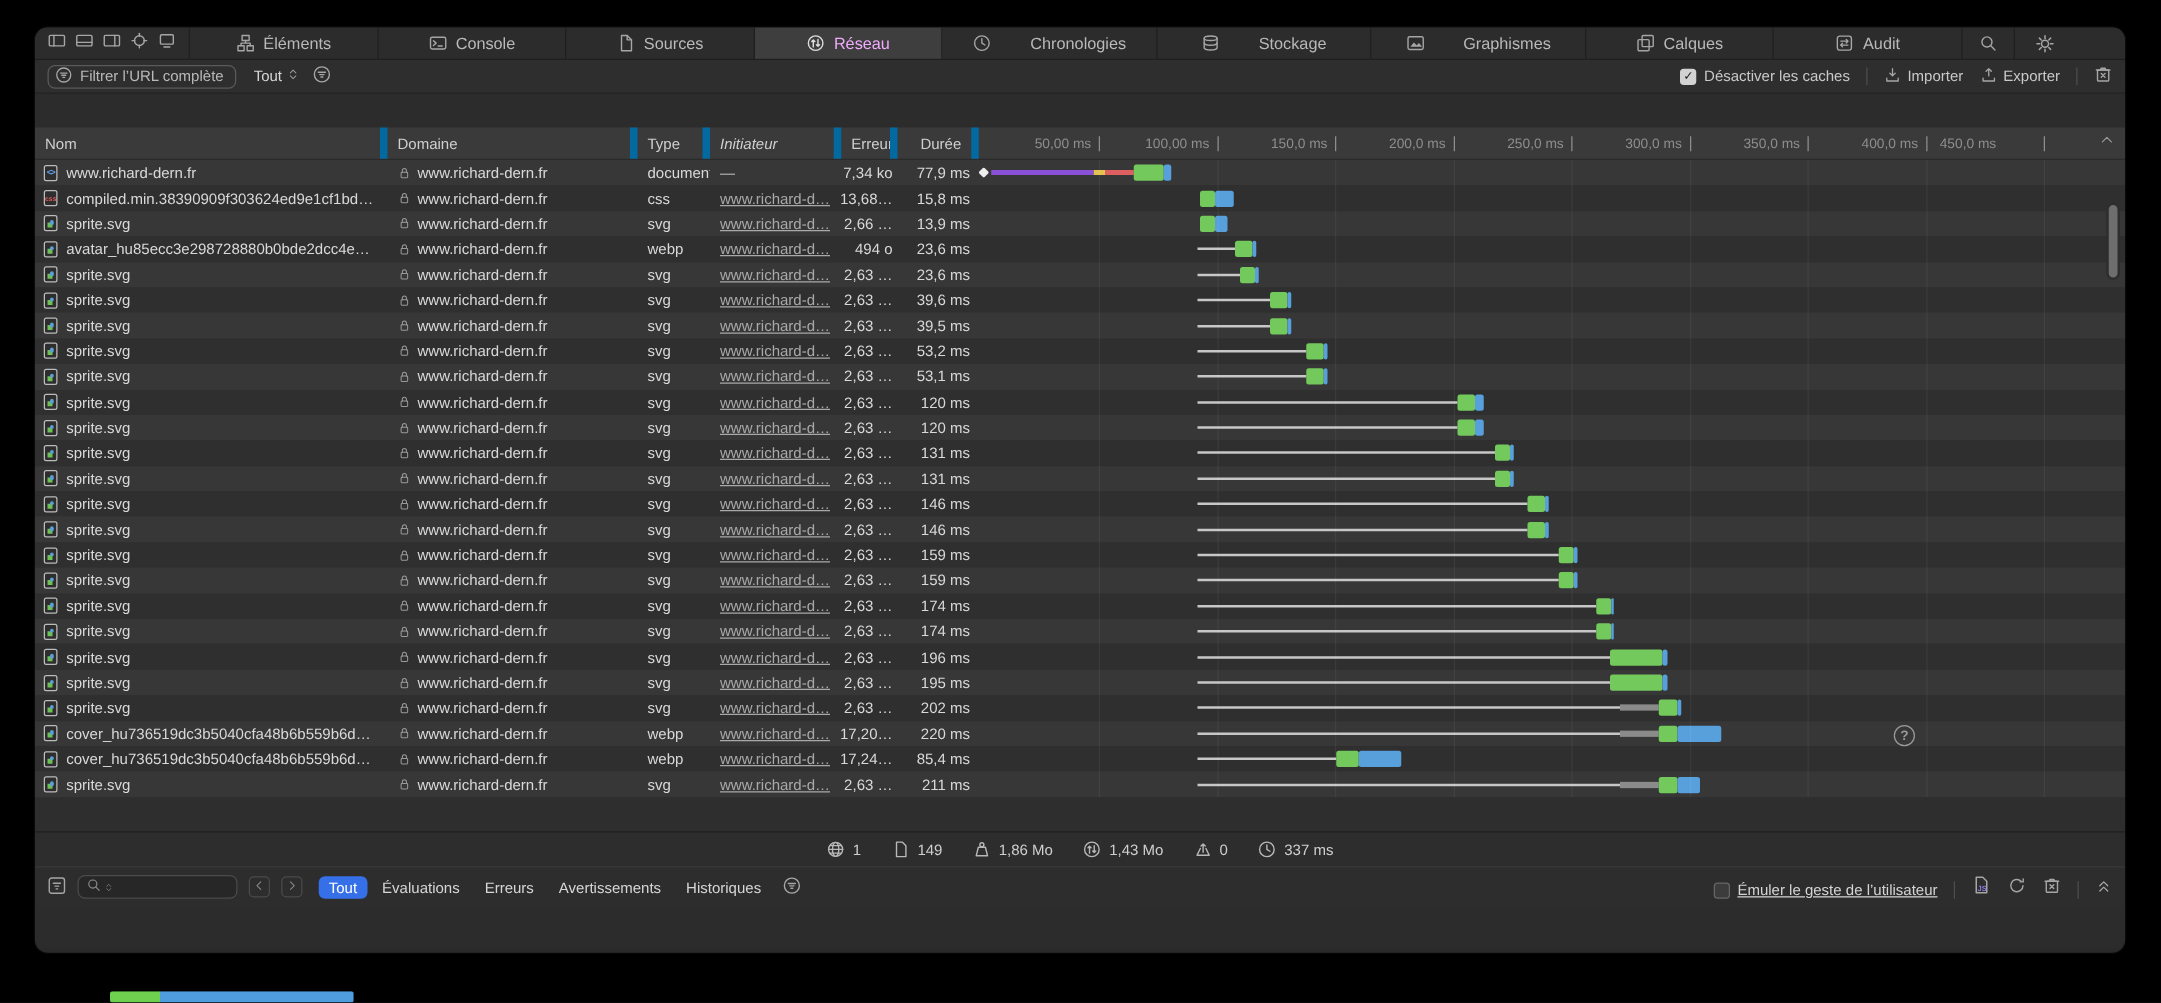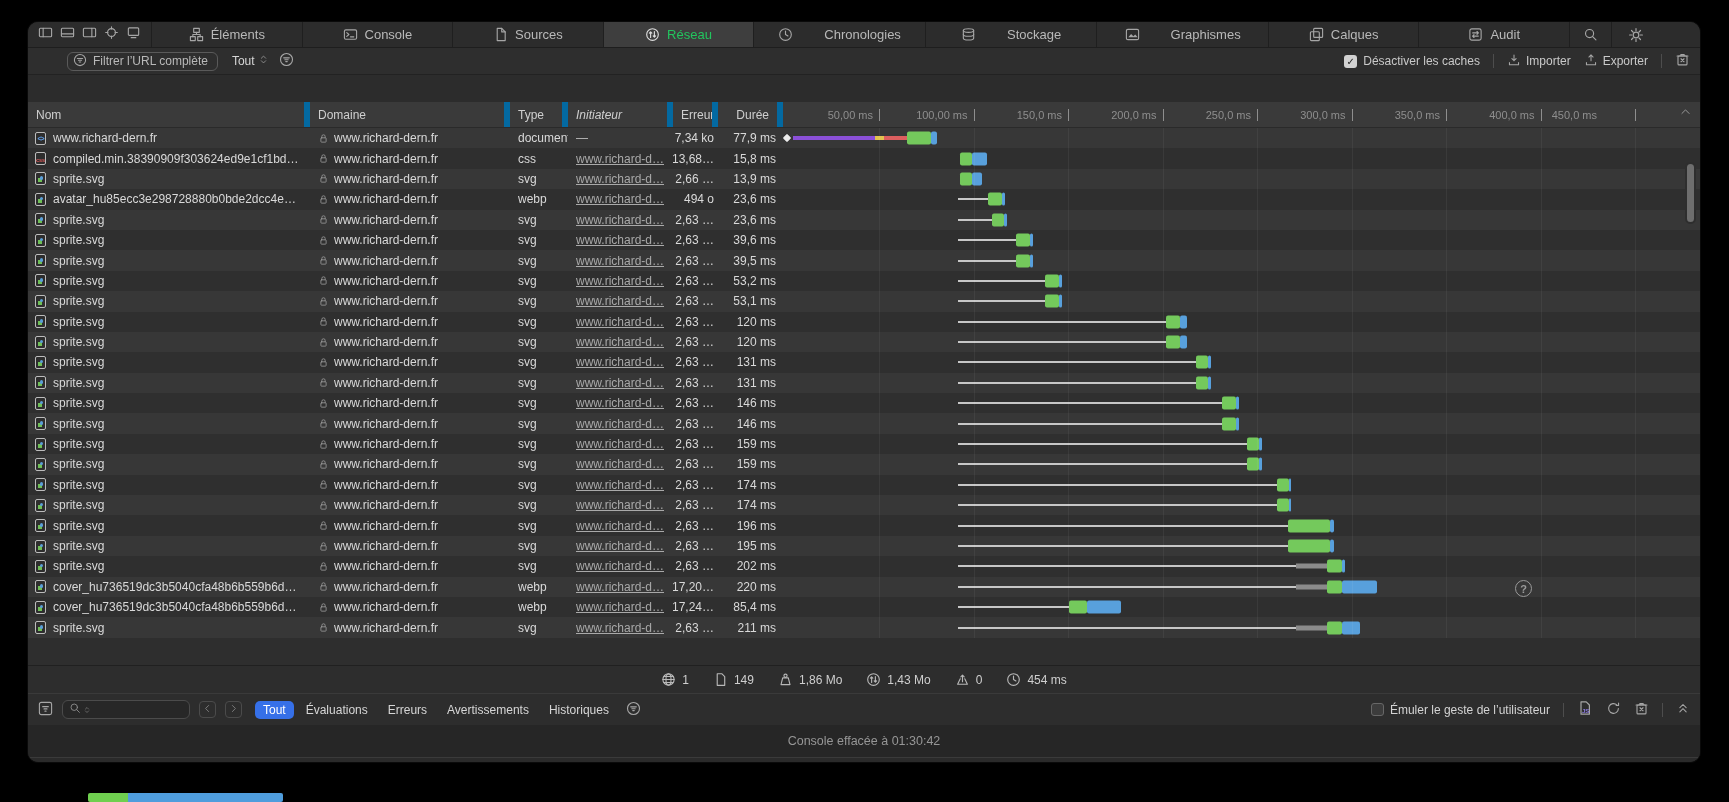--- a/index.html
+++ b/index.html
@@ -12,31 +12,31 @@
   .lights{position:absolute;left:12px;top:7px;display:flex;gap:8px;}
   .light{width:12px;height:12px;border-radius:50%;background:#474747;}
   .title{position:absolute;left:0;right:0;top:0;height:26px;line-height:28px;text-align:center;
     color:#9d9d9d;font-size:13px;font-weight:700;}
   
   .tabbar{display:flex;height:26px;background:#2c2c2c;border-bottom:1px solid #1e1e1e;align-items:stretch;}
   .navicons{display:flex;align-items:center;gap:7px;padding:0 10px;border-right:1px solid #1f1f1f;}
   .tab{display:flex;align-items:center;justify-content:center;gap:7px;flex:1 1 0;
     border-right:1px solid #1f1f1f;color:#b9b9b9;font-size:13px;cursor:default;white-space:nowrap;}
   .tab.wide{flex:1.14 1 0;gap:31px;}
-  .tab.selected{background:#3e3e3e;color:#22c55e;}
+  .tab.selected{background:#3e3e3e;color:#f0abfc;}
   .toolbtn{display:flex;align-items:center;justify-content:center;width:42px;border-right:1px solid #1f1f1f;}
   .toolbtn.last{width:48px;border-right:none;}
   .tabspacer{width:40px;}
   .ic{stroke:#a6a6a6;fill:none;stroke-width:1.2;stroke-linecap:round;stroke-linejoin:round;}
   .tab.selected .ic{stroke:#dedede;}
   
   .filterbar{display:flex;height:27px;background:#2e2e2e;border-bottom:1px solid #222;
     align-items:center;padding:0 10px;color:#c9c9c9;font-size:12px;}
   .urlfilter{display:flex;align-items:center;gap:6px;border:1px solid #5a5a5a;border-radius:6px;
-    height:19px;padding:0 9px 0 5px;color:#b9b9b9;margin-left:29px;}
+    height:19px;padding:0 9px 0 5px;color:#b9b9b9;}
   .typefilter{display:flex;align-items:center;gap:3px;margin-left:14px;color:#d6d6d6;}
   .fb-right{margin-left:auto;display:flex;align-items:center;gap:13px;}
   .vsep{width:1px;height:14px;background:#4d4d4d;}
   .cb{width:13px;height:13px;border-radius:3px;flex:none;}
   .cb.on{background:#d2d2d2;color:#1b1b1b;font-size:10px;font-weight:700;line-height:13px;text-align:center;}
   .cb.off{background:#3c3c3c;border:1px solid #676767;}
   .cblab{display:flex;align-items:center;gap:6px;}
   .iconbtn{display:flex;align-items:center;gap:5px;color:#c9c9c9;}
   
   .netpanel{position:absolute;left:0;top:80px;width:1672px;height:563px;background:#2e2e2e;}
@@ -95,21 +95,21 @@
   .constoolbar{position:absolute;left:0;top:671px;width:1672px;height:32px;background:#2d2d2d;
     border-top:1px solid #3a3a3a;display:flex;align-items:center;padding:0 10px;gap:9px;
     color:#d4d4d4;font-size:12px;}
   .searchfield{display:flex;align-items:center;gap:2px;width:128px;height:19px;background:#272727;
     border:1px solid #4b4b4b;border-radius:6px;padding:0 6px;}
   .navarrow{display:flex;align-items:center;justify-content:center;width:17px;height:17px;
     border:1px solid #4b4b4b;border-radius:4px;}
   .scopes{display:flex;align-items:center;gap:4px;margin-left:4px;}
   .scope{padding:2px 8px;border-radius:5px;color:#d6d6d6;}
   .scope.selected{background:#3670e8;color:#fff;}
-  .ct-right{margin-left:auto;display:flex;align-items:center;gap:13px;}
+  .ct-right{margin-left:auto;display:flex;align-items:flex-end;gap:13px;text-decoration:underline;}
   .consolemsg{position:absolute;left:0;top:703px;width:1672px;height:33px;background:#262626;
     border-bottom:1px solid #3a3a3a;display:flex;align-items:center;justify-content:center;
     color:#969696;font-size:12.5px;}
   .prompt{position:absolute;left:0;top:736px;width:1672px;height:26px;background:#2a2a2a;
     display:flex;align-items:center;padding:0 10px;}
   
   .bstrip{position:absolute;left:88px;top:793px;height:9px;display:flex;border-radius:2px;overflow:hidden;}
   .bstrip .g{width:40px;background:#6fcf4f;}
   .bstrip .b{width:155px;background:#4f9ddd;}
 </style>
@@ -965,21 +965,21 @@
           <path d="M5.6 7.2 2.8 13h10.4L10.4 7.2"></path>
           <path d="M8 10.4V3.4M6.2 5.2 8 3.4l1.8 1.8"></path>
         </svg>
         <span>0</span>
       </div>
       <div class="stat">
         <svg viewBox="0 0 16 16" width="15" height="15" class="ic" style="stroke: rgb(184, 184, 184);">
           <circle cx="8" cy="8" r="6.2"></circle>
           <path d="M8 4.3V8l2.6 1.6"></path>
         </svg>
-        <span>454 ms</span>
+        <span>337 ms</span>
       </div>
     </div>
 
   <div class="constoolbar">
     <span id="con-funnel-ic"><svg viewBox="0 0 16 16" width="15" height="15" class="ic">
           <rect x="1.5" y="1.5" width="13" height="13" rx="2"></rect>
           <path d="M5 6h6M6.4 8.4h3.2M7.4 10.8h1.2"></path>
         </svg></span>
     <div class="searchfield">
       <span id="con-search-ic"><svg viewBox="0 0 16 16" width="12" height="12" class="ic" style="stroke: rgb(143, 143, 143);">
@@ -1030,23 +1030,20 @@
             <path d="M2.2 4.3h11.6M6.2 4.3V2.8h3.6v1.5"></path>
             <path d="M6.4 7.2l3.2 3.2M9.6 7.2l-3.2 3.2"></path>
           </svg></span>
       <div class="vsep"></div>
       <span id="collapse-ic"><svg viewBox="0 0 16 16" width="14" height="14" class="ic">
             <path d="M4.4 7.6 8 4l3.6 3.6M4.4 12.4 8 8.8l3.6 3.6"></path>
           </svg></span>
     </div>
   </div>
 
-  <div class="consolemsg">
-    <span>Console effacée à 01:30:42</span>
-  </div>
 
   <div class="prompt">
     
   </div>
 
 </div>
 
 <div class="bstrip">
   <div class="g"></div>
   <div class="b"></div>

